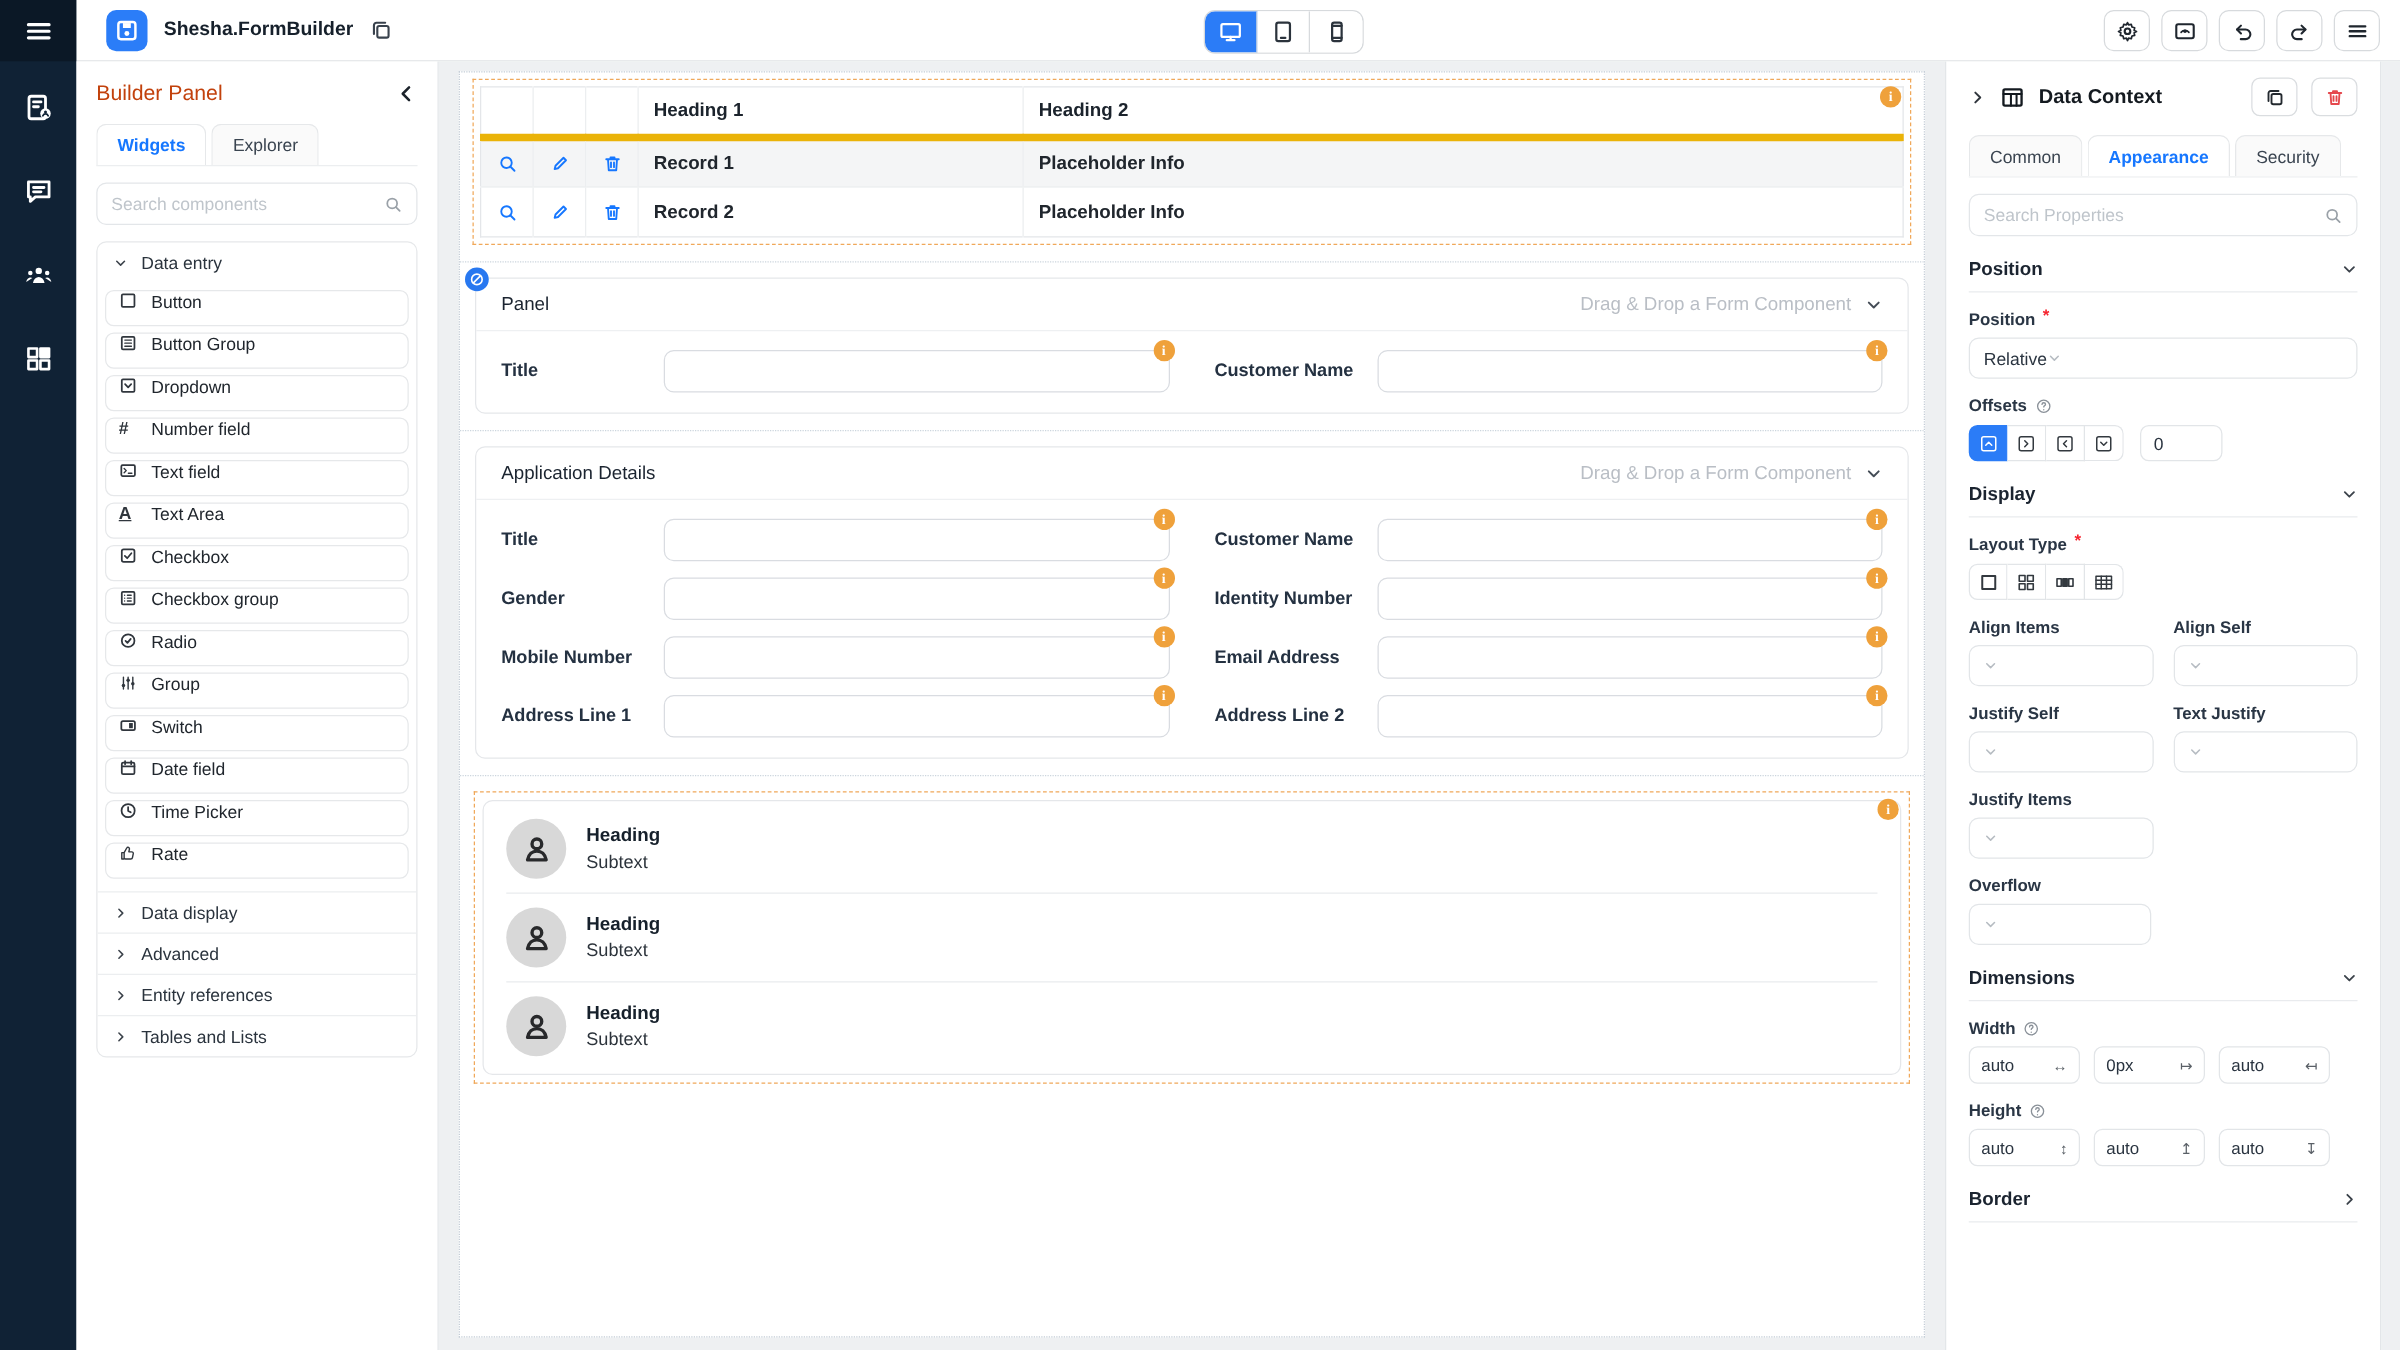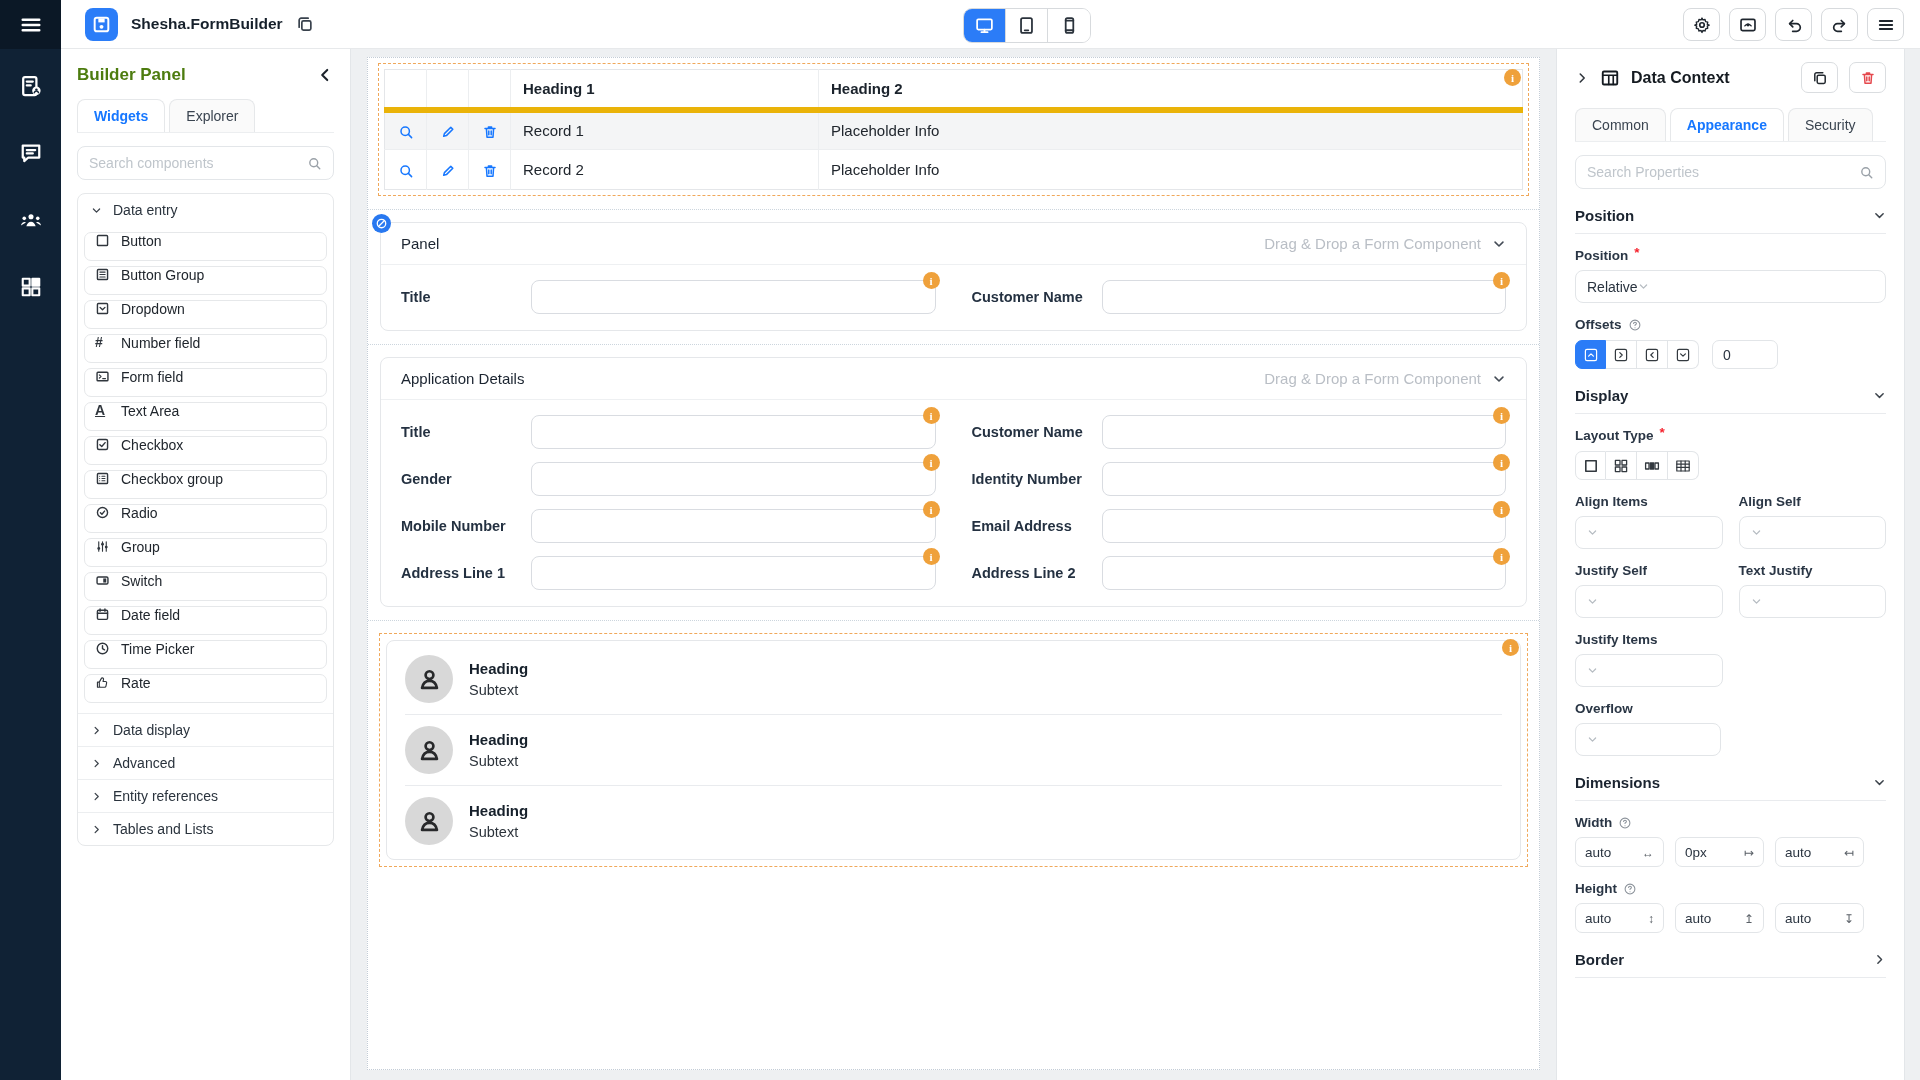--- a/index.html
+++ b/index.html
@@ -29,21 +29,21 @@
   .dev-btn:last-child{border-right:none}
   .dev-btn.active{background:#2b7cf7;color:#fff}
   .dev-btn .ic{width:19px;height:19px}
   .tb-actions{position:absolute;right:16px;top:8px;display:flex;gap:9px}
   .tb-btn{width:37px;height:33px;border:1px solid #d7dadd;border-radius:8px;background:#fff;display:flex;align-items:center;justify-content:center;color:#1f262e;cursor:pointer}
   .tb-btn .ic{width:18px;height:18px}
 
   
   .builder{position:absolute;left:61px;top:49px;bottom:0;width:290px;background:#fff;border-right:1px solid #e3e6e9;padding:16px 16px;z-index:4}
   .builder-head{display:flex;justify-content:space-between;align-items:center;margin-bottom:14px}
-  .builder-title{font-size:17px;font-weight:700;color:#4d7c0f}
+  .builder-title{font-size:17px;font-weight:400;color:#c2410c}
   .collapse-btn{width:18px;height:18px;color:#1c232b;cursor:pointer}
   .tabs-row{display:flex;gap:4px;border-bottom:1px solid #eceef0}
   .tab{padding:8px 16px;font-size:14px;border:1px solid #e6e8ea;border-bottom:none;border-radius:8px 8px 0 0;background:#fafafa;color:#3a4450;cursor:pointer}
   .tab.active{background:#fff;color:#1677ff;font-weight:600}
   .search-box{margin-top:13px;height:34px;border:1px solid #e3e6e9;border-radius:8px;display:flex;align-items:center;padding:0 11px;background:#fff}
   .search-box input{border:none;outline:none;flex:1;font-size:14px;color:#333;background:transparent;font-family:inherit}
   .search-box input::placeholder{color:#bfc5cb}
   .search-box .ic{width:15px;height:15px;color:#9aa1a8}
   .groups{margin-top:13px;border:1px solid #e6e8ea;border-radius:8px;overflow:hidden;background:#fff}
   .group-head{display:flex;align-items:center;gap:11px;padding:8px 13px;font-size:14px;color:#2a333d;cursor:pointer;border-top:1px solid #eceef0}
@@ -53,21 +53,21 @@
   .witem{display:flex;align-items:flex-start;gap:11px;border:1px solid #e6e8ea;border-radius:7px;height:29px;padding:0 10px;margin:5px 0;font-size:14px;color:#20262d;cursor:grab;background:#fff}
   .witem .ic{width:15px;height:15px;color:#30363d}
 
   
   .main{position:absolute;left:351px;right:364px;top:49px;bottom:0;background:#eef0f2;padding:8px 16px 10px}
   .canvas{width:100%;height:100%;background:#fff;border:1px dotted #c3ccd6;padding:3px 10px 10px;overflow:hidden}
   .info-badge{position:absolute;width:17px;height:17px;border-radius:50%;background:#efa13b;color:#fff;font-size:11px;font-weight:700;display:flex;align-items:center;justify-content:center;font-family:"Liberation Serif",serif;z-index:2}
   .comp-table{position:relative;border:1px dashed #f0a85a;padding:5px;margin-top:2px}
   .comp-table>.info-badge{top:5px;right:7px}
   table.dt{width:100%;border-collapse:collapse;background:#fff;border:1px solid #e4e6e9;font-size:15px}
-  .dt th,.dt td{border-right:1px solid #eceef0;height:40px;padding:0 12px;text-align:left;font-weight:400;color:#20262d}
+  .dt th,.dt td{border-right:1px solid #eceef0;height:40px;padding:0 12px;text-align:left;font-weight:700;color:#20262d}
   .dt th{font-weight:700;color:#1b232c}
   .dt th:last-child,.dt td:last-child{border-right:none}
   .dt thead tr{border-bottom:6px solid #eab308}
   .dt tbody tr{border-top:1px solid #eceef0}
   .dt tbody tr:nth-child(odd){background:#f4f5f6}
   .dt .act{width:42px;padding:0;text-align:center}
   .dt .act .ic{width:16px;height:16px;color:#1677ff;cursor:pointer;vertical-align:middle}
   .dt col.c-act{width:42px}
   .dt col.c-h1{width:308px}
   .dropline{height:0;border-top:1px dotted #ccd5dd;margin:13px -10px 12px}
@@ -334,21 +334,21 @@
           </span>
           <span>Number field</span>
         </div>
         <div class="witem">
           <span class="ic">
             <svg viewBox="0 0 16 16" fill="none" stroke="currentColor" stroke-width="1.5" stroke-linecap="round" stroke-linejoin="round">
               <rect x="2.2" y="3.4" width="11.6" height="9.2" rx="1"></rect>
               <path d="M4.6 6.2l1.8 1.8-1.8 1.8M8.2 10.2h3" stroke-width="1.2"></path>
             </svg>
           </span>
-          <span>Form field</span>
+          <span>Text field</span>
         </div>
         <div class="witem">
           <span class="ic">
             <span class="glyph-sm" style="text-decoration:underline">A</span>
           </span>
           <span>Text Area</span>
         </div>
         <div class="witem">
           <span class="ic">
             <svg viewBox="0 0 16 16" fill="none" stroke="currentColor" stroke-width="1.5" stroke-linecap="round" stroke-linejoin="round">

